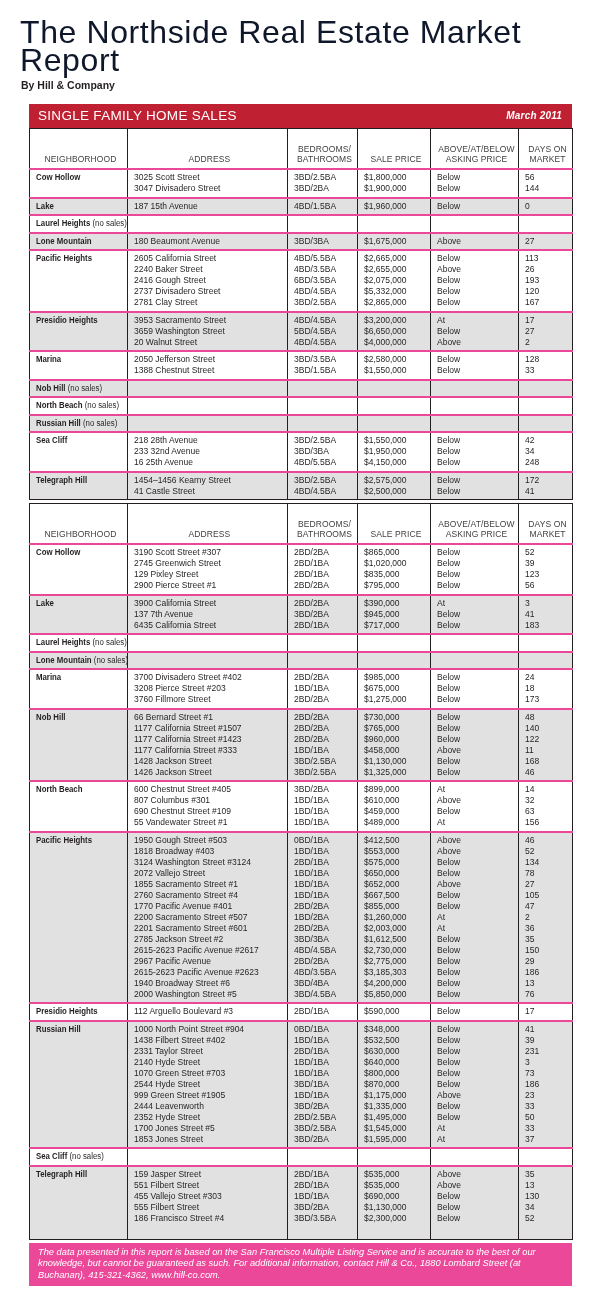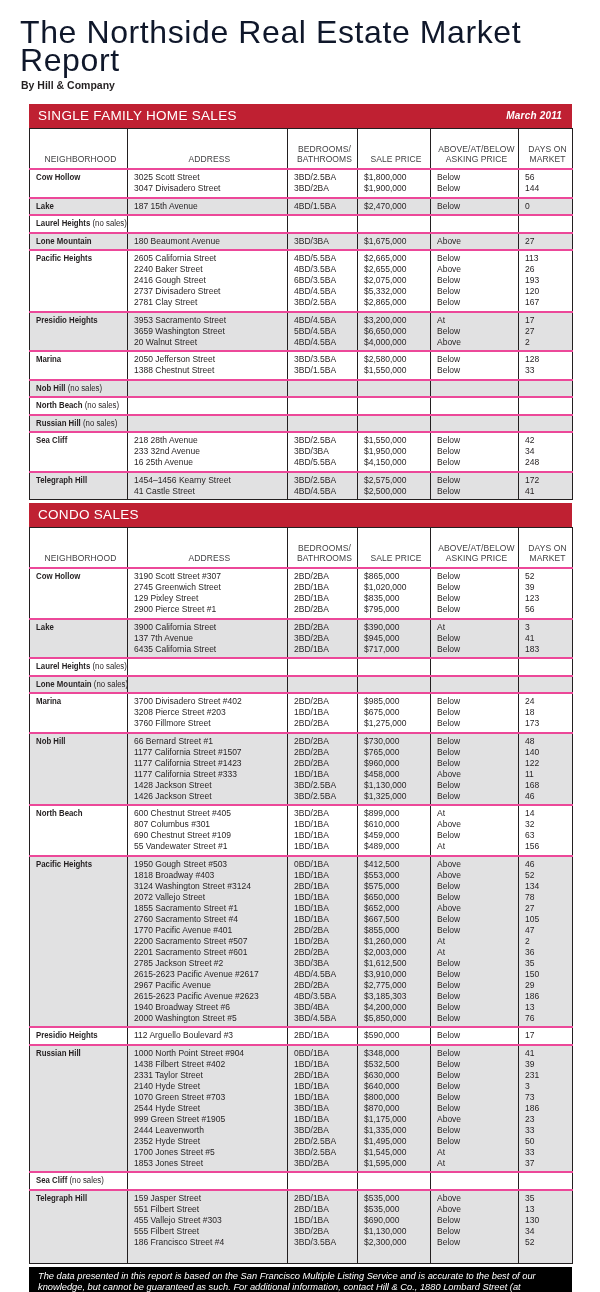--- a/index.html
+++ b/index.html
@@ -48,21 +48,21 @@
   .ncell .ncell-inner {
     display:inline-block; transform:scaleX(.92); transform-origin:0 50%; white-space:nowrap;
   }
   .ncell .nosales { font-weight:normal; }
   
   [data-name="section-table-condo"] tbody:nth-of-type(11) td { }
   [data-name="section-table-condo"] tbody:nth-of-type(12) td { padding-bottom:15px; }
 
   .disclaimer {
     margin:3px 0 0 9px; width:543px; box-sizing:border-box;
-    background:#000000; color:#ffffff; font-style:italic;
+    background:#ec4899; color:#ffffff; font-style:italic;
     font-size:9.3px; line-height:11.6px; padding:4px 9px 5px 9px;
   }
 </style>
 </head>
 <body>
 
 <div class="page" data-name="report-page">
   <h1 class="report-title" data-name="page-title">The Northside Real Estate Market Report</h1>
   <div class="byline" data-name="byline">By Hill &amp; Company</div>
 
@@ -121,21 +121,21 @@
         <tbody class="group" data-name="neighborhood-group">
           <tr data-name="neighborhood-group-row">
             <td class="ncell" data-name="neighborhood-cell"><span class="ncell-inner line"><span>Lake</span></span></td>
             <td data-name="address-cell">
               <div class="line" data-name="address-line">187 15th Avenue</div>
             </td>
             <td data-name="bedrooms-bathrooms-cell">
               <div class="line" data-name="bedrooms-bathrooms-line">4BD/1.5BA</div>
             </td>
             <td data-name="sale-price-cell">
-              <div class="line" data-name="sale-price-line">$2,470,000</div>
+              <div class="line" data-name="sale-price-line">$1,960,000</div>
             </td>
             <td data-name="vs-asking-cell">
               <div class="line" data-name="vs-asking-line">Below</div>
             </td>
             <td data-name="days-on-market-cell">
               <div class="line" data-name="days-on-market-line">0</div>
             </td>
           </tr>
         </tbody>
         <tbody class="group" data-name="neighborhood-group">
@@ -345,24 +345,20 @@
             <td data-name="days-on-market-cell">
               <div class="line" data-name="days-on-market-line">172</div>
               <div class="line" data-name="days-on-market-line">41</div>
             </td>
           </tr>
         </tbody>
       </table>
   </div>
 
   <div class="section second" data-name="section-condo-sales">
-    <div class="banner" data-name="section-banner-condo">
-      <span class="banner-title" data-name="section-title-condo">CONDO SALES</span>
-      <span class="banner-date" data-name="section-date-condo"></span>
-    </div>
     <table class="sales-table" data-name="section-table-condo">
         <colgroup>
           <col style="width: 98px;">
           <col style="width: 160px;">
           <col style="width: 70px;">
           <col style="width: 73px;">
           <col style="width: 88px;">
           <col style="width: 54px;">
         </colgroup>
         <thead data-name="column-header-row">
@@ -614,21 +610,21 @@
               <div class="line" data-name="sale-price-line">$412,500</div>
               <div class="line" data-name="sale-price-line">$553,000</div>
               <div class="line" data-name="sale-price-line">$575,000</div>
               <div class="line" data-name="sale-price-line">$650,000</div>
               <div class="line" data-name="sale-price-line">$652,000</div>
               <div class="line" data-name="sale-price-line">$667,500</div>
               <div class="line" data-name="sale-price-line">$855,000</div>
               <div class="line" data-name="sale-price-line">$1,260,000</div>
               <div class="line" data-name="sale-price-line">$2,003,000</div>
               <div class="line" data-name="sale-price-line">$1,612,500</div>
-              <div class="line" data-name="sale-price-line">$3,910,000</div>
+              <div class="line" data-name="sale-price-line">$2,730,000</div>
               <div class="line" data-name="sale-price-line">$2,775,000</div>
               <div class="line" data-name="sale-price-line">$3,185,303</div>
               <div class="line" data-name="sale-price-line">$4,200,000</div>
               <div class="line" data-name="sale-price-line">$5,850,000</div>
             </td>
             <td data-name="vs-asking-cell">
               <div class="line" data-name="vs-asking-line">Above</div>
               <div class="line" data-name="vs-asking-line">Above</div>
               <div class="line" data-name="vs-asking-line">Below</div>
               <div class="line" data-name="vs-asking-line">Below</div>

